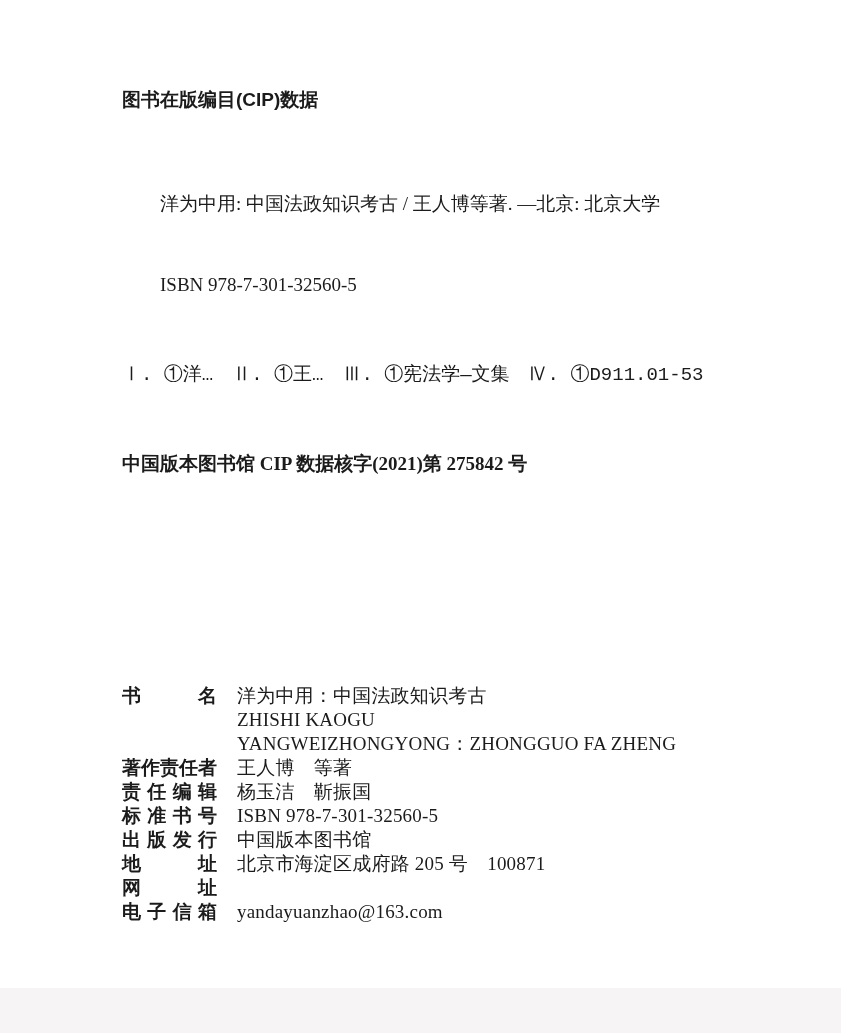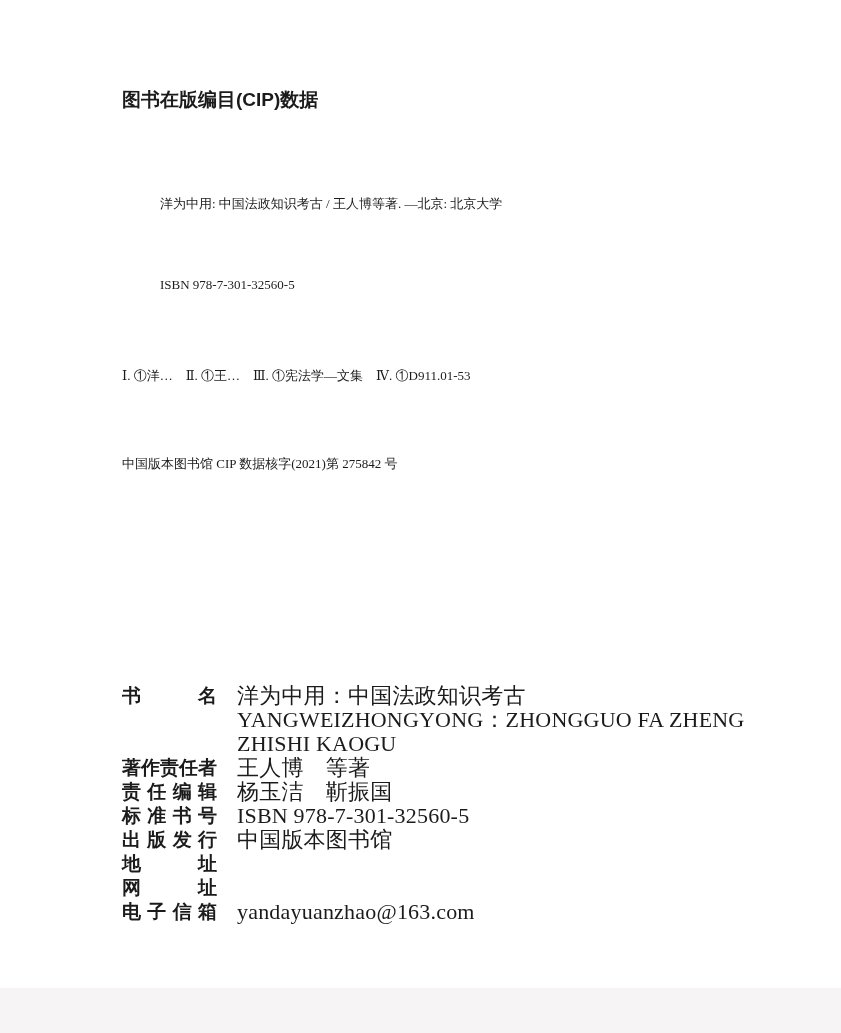--- a/index.html
+++ b/index.html
@@ -25,47 +25,47 @@
   
   .cip-title {
     font-family: "Liberation Sans", "DejaVu Sans", sans-serif;
     font-weight: 700;
     font-size: 19px;
     line-height: 22px;
     white-space: pre;
   }
   .cip-block {
     margin-top: 25px;
-    font-size: 13px;
+    font-size: 19px;
     line-height: 27px;
     white-space: pre;
   }
   .cip-line.indent { text-indent: 38px; }
-  .cip-line.gap-lg { margin-top: 10px; }
-  .cip-line.gap-md { margin-top: 7px; }
+  .cip-line.gap-lg { margin-top: 10px; font-family: Liberation Mono, monospace; }
+  .cip-line.gap-md { margin-top: 7px; font-weight: bold; }
   
   .info-table { margin-top: 153px; }
   .info-row {
     display: flex;
     height: 24px;
   }
   .info-label {
     width: 95px;
     flex: 0 0 95px;
     display: flex;
     justify-content: space-between;
     font-family: "Liberation Sans", "DejaVu Sans", sans-serif;
     font-weight: 700;
     font-size: 19px;
     line-height: 24px;
     white-space: pre;
   }
   .info-value {
     margin-left: 20px;
-    font-size: 22px;
+    font-size: 19px;
     line-height: 24px;
     letter-spacing: 0.2px;
     white-space: pre;
   }
 </style>
 </head>
 <body>
 
 <div class="page">
 
@@ -79,26 +79,26 @@
   </div>
 
   <div class="info-table">
     <div class="info-row">
       <div class="info-label"><span>书</span><span>名</span></div>
       <div class="info-value">洋为中用：中国法政知识考古</div>
     </div>
 
     <div class="info-row">
       <div class="info-label"></div>
-      <div class="info-value">YANGWEIZHONGYONG：ZHONGGUO FA ZHENG</div>
+      <div class="info-value">ZHISHI KAOGU</div>
     </div>
 
     <div class="info-row">
       <div class="info-label"></div>
-      <div class="info-value">ZHISHI KAOGU</div>
+      <div class="info-value">YANGWEIZHONGYONG：ZHONGGUO FA ZHENG</div>
     </div>
 
     <div class="info-row">
       <div class="info-label"><span>著</span><span>作</span><span>责</span><span>任</span><span>者</span></div>
       <div class="info-value">王人博　等著</div>
     </div>
 
     <div class="info-row">
       <div class="info-label"><span>责</span><span>任</span><span>编</span><span>辑</span></div>
       <div class="info-value">杨玉洁　靳振国</div>
@@ -109,20 +109,21 @@
       <div class="info-value">ISBN 978-7-301-32560-5</div>
     </div>
 
     <div class="info-row">
       <div class="info-label"><span>出</span><span>版</span><span>发</span><span>行</span></div>
       <div class="info-value">中国版本图书馆</div>
     </div>
 
     <div class="info-row">
       <div class="info-label"><span>地</span><span>址</span></div>
+      <div class="info-value">北京市海淀区成府路 205 号　100871</div>
     </div>
 
     <div class="info-row">
       <div class="info-label"><span>网</span><span>址</span></div>
     </div>
 
     <div class="info-row">
       <div class="info-label"><span>电</span><span>子</span><span>信</span><span>箱</span></div>
       <div class="info-value">yandayuanzhao@163.com</div>
     </div>

